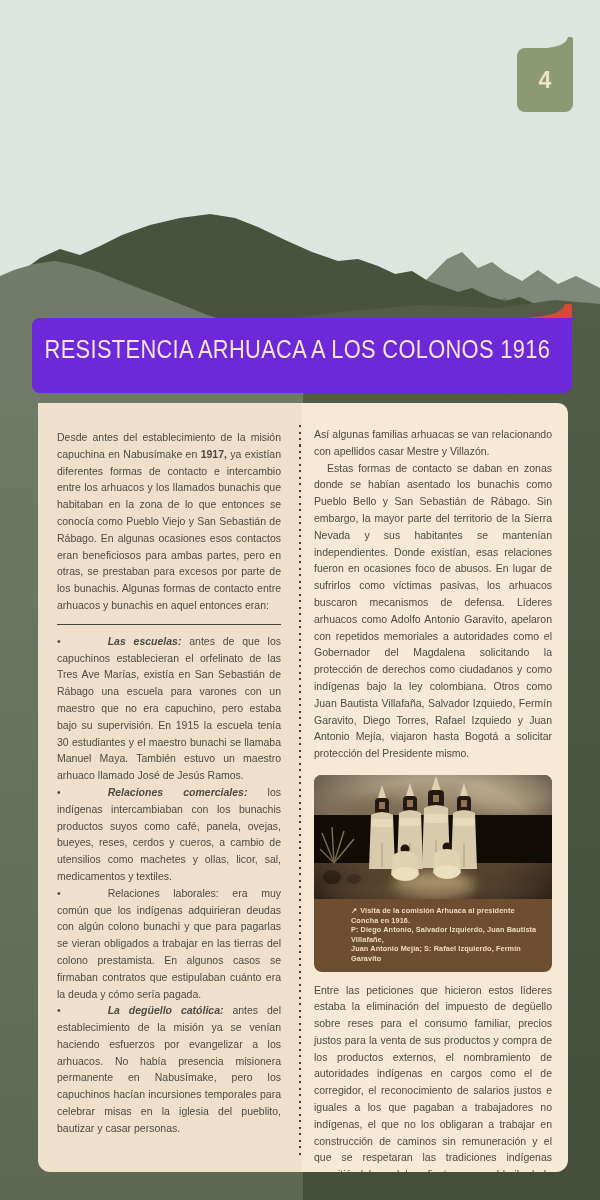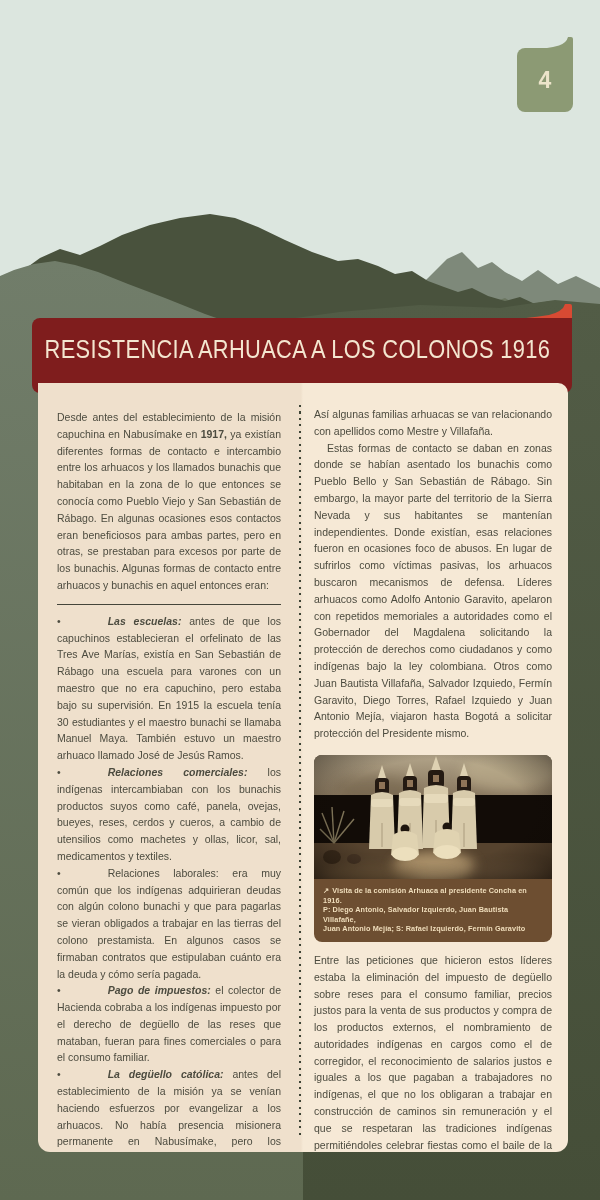--- a/index.html
+++ b/index.html
@@ -9,28 +9,28 @@
 
   
   .num-tab{position:absolute;left:517px;top:48px;width:56px;height:64px;
            background:#8c9a74;border-radius:8px 0 8px 8px;}
   .num-tab .tail{position:absolute;right:0;top:-11px;display:block;}
   .num-tab .num{display:block;width:100%;height:64px;line-height:64px;text-align:center;
                 font-size:23px;font-weight:700;color:#ece4ca;}
 
   
   .banner{position:absolute;left:32px;top:318px;width:540px;height:75px;
-          background:#7f1d1d;border-radius:8px 0 8px 8px;}
+          background:#6d28d9;border-radius:8px 0 8px 8px;}
   .banner .tail{position:absolute;right:0;top:-14px;display:block;}
   .banner h1{margin:0;padding:0 0 0 15px;height:63px;line-height:63px;white-space:nowrap;
              font-size:26px;font-weight:400;letter-spacing:.4px;color:#f4e6d0;
              transform:scaleX(.84);transform-origin:left center;}
 
   
-  .page{position:absolute;left:38px;top:383px;width:530px;height:769px;overflow:hidden;
+  .page{position:absolute;left:38px;top:403px;width:530px;height:769px;overflow:hidden;
         background:linear-gradient(to right,#efe0cc 0%,#efe0cc 49.6%,#f6e9d6 50%,#f6e9d6 100%);
         border-radius:0 10px 12px 12px;}
 
   .col{position:absolute;top:26px;font-size:10.5px;line-height:16.8px;color:#4c4b3f;
        text-align:justify;}
   .col p{margin:0;}
   .col-left{left:19px;width:224px;}
   .col-right{left:276px;top:23px;width:238px;}
 
   .divider{position:absolute;left:261px;top:22px;bottom:14px;width:2px;
@@ -43,21 +43,21 @@
   .bullet .lead.plain{font-weight:400;font-style:normal;}
   b{font-weight:700;}
   .indent{text-indent:13px;}
 
   figure.photo{margin:13px 0 10px 0;width:238px;}
   .photo-img{display:block;width:238px;height:124px;border-radius:8px 8px 0 0;}
   figcaption{background:#6d4e31;border-radius:0 0 8px 8px;padding:7px 9px 8px 9px;
              font-size:7.3px;line-height:9.6px;font-weight:700;color:#f0debc;
              letter-spacing:.1px;text-align:left;}
   figcaption .arrow{margin-right:3px;}
-  figcaption .cap-line{display:block;}
+  figcaption .cap-line{display:block;margin-left:28px;}
 </style>
 </head>
 <body>
 
 <div class="stage">
 
   <svg class="backdrop" width="600" height="1200" viewBox="0 0 600 1200" xmlns="http://www.w3.org/2000/svg">
     <defs>
       <linearGradient id="gl" x1="0" y1="0" x2="0" y2="1">
         <stop offset="0" stop-color="#717d6a"></stop>
@@ -96,30 +96,29 @@
       <p><span>Desde antes del establecimiento de la misión capuchina en Nabusímake en </span><b>1917,</b><span> ya existían diferentes formas de contacto e intercambio entre los arhuacos y los llamados bunachis que habitaban en la zona de lo que entonces se conocía como Pueblo Viejo y San Sebastián de Rábago. En algunas ocasiones esos contactos eran beneficiosos para ambas partes, pero en otras, se prestaban para excesos por parte de los bunachis. Algunas formas de contacto entre arhuacos y bunachis en aquel entonces eran:</span></p>
 
       <hr class="rule">
 
       <p class="bullet"><span class="marker">•</span><span class="lead">Las escuelas:</span><span> antes de que los capuchinos establecieran el orfelinato de las Tres Ave Marías, existía en San Sebastián de Rábago una escuela para varones con un maestro que no era capuchino, pero estaba bajo su supervisión. En 1915 la escuela tenía 30 estudiantes y el maestro bunachi se llamaba Manuel Maya. También estuvo un maestro arhuaco llamado José de Jesús Ramos.</span></p>
 
       <p class="bullet"><span class="marker">•</span><span class="lead">Relaciones comerciales:</span><span> los indígenas intercambiaban con los bunachis productos suyos como café, panela, ovejas, bueyes, reses, cerdos y cueros, a cambio de utensilios como machetes y ollas, licor, sal, medicamentos y textiles.</span></p>
 
       <p class="bullet"><span class="marker">•</span><span class="lead plain">Relaciones laborales:</span><span> era muy común que los indígenas adquirieran deudas con algún colono bunachi y que para pagarlas se vieran obligados a trabajar en las tierras del colono prestamista. En algunos casos se firmaban contratos que estipulaban cuánto era la deuda y cómo sería pagada.</span></p>
 
-      <p class="bullet"><span class="marker">•</span><span class="lead">Pago de impuestos:</span><span> el colector de Hacienda cobraba a los indígenas impuesto por el derecho de degüello de las reses que mataban, fueran para fines comerciales o para el consumo familiar.</span></p>
 
       <p class="bullet"><span class="marker">•</span><span class="lead">La degüello católica:</span><span> antes del establecimiento de la misión ya se venían haciendo esfuerzos por evangelizar a los arhuacos. No había presencia misionera permanente en Nabusímake, pero los capuchinos hacían incursiones temporales para celebrar misas en la iglesia del pueblito, bautizar y casar personas.</span></p>
 
     </div>
 
     <div class="divider"></div>
 
     <div class="col col-right">
-      <p>Así algunas familias arhuacas se van relacionando con apellidos como Mestre y Villafaña.</p>
+      <p>Así algunas familias arhuacas se van relacionando con apellidos casar Mestre y Villazón.</p>
       <p class="indent">Estas formas de contacto se daban en zonas donde se habían asentado los bunachis como Pueblo Bello y San Sebastián de Rábago. Sin embargo, la mayor parte del territorio de la Sierra Nevada y sus habitantes se mantenían independientes. Donde existían, esas relaciones fueron en ocasiones foco de abusos. En lugar de sufrirlos como víctimas pasivas, los arhuacos buscaron mecanismos de defensa. Líderes arhuacos como Adolfo Antonio Garavito, apelaron con repetidos memoriales a autoridades como el Gobernador del Magdalena solicitando la protección de derechos como ciudadanos y como indígenas bajo la ley colombiana. Otros como Juan Bautista Villafaña, Salvador Izquiedo, Fermín Garavito, Diego Torres, Rafael Izquiedo y Juan Antonio Mejía, viajaron hasta Bogotá a solicitar protección del Presidente mismo.</p>
 
       <figure class="photo">
         <svg class="photo-img" viewBox="0 0 238 124" xmlns="http://www.w3.org/2000/svg">
           <defs>
             <linearGradient id="wall" x1="0" y1="0" x2="0" y2="1">
               <stop offset="0" stop-color="#b2a489"></stop>
                 <stop offset="1" stop-color="#83725a"></stop>
             </linearGradient>
             <radialGradient id="vig" cx="0.5" cy="0.45" r="0.75">

